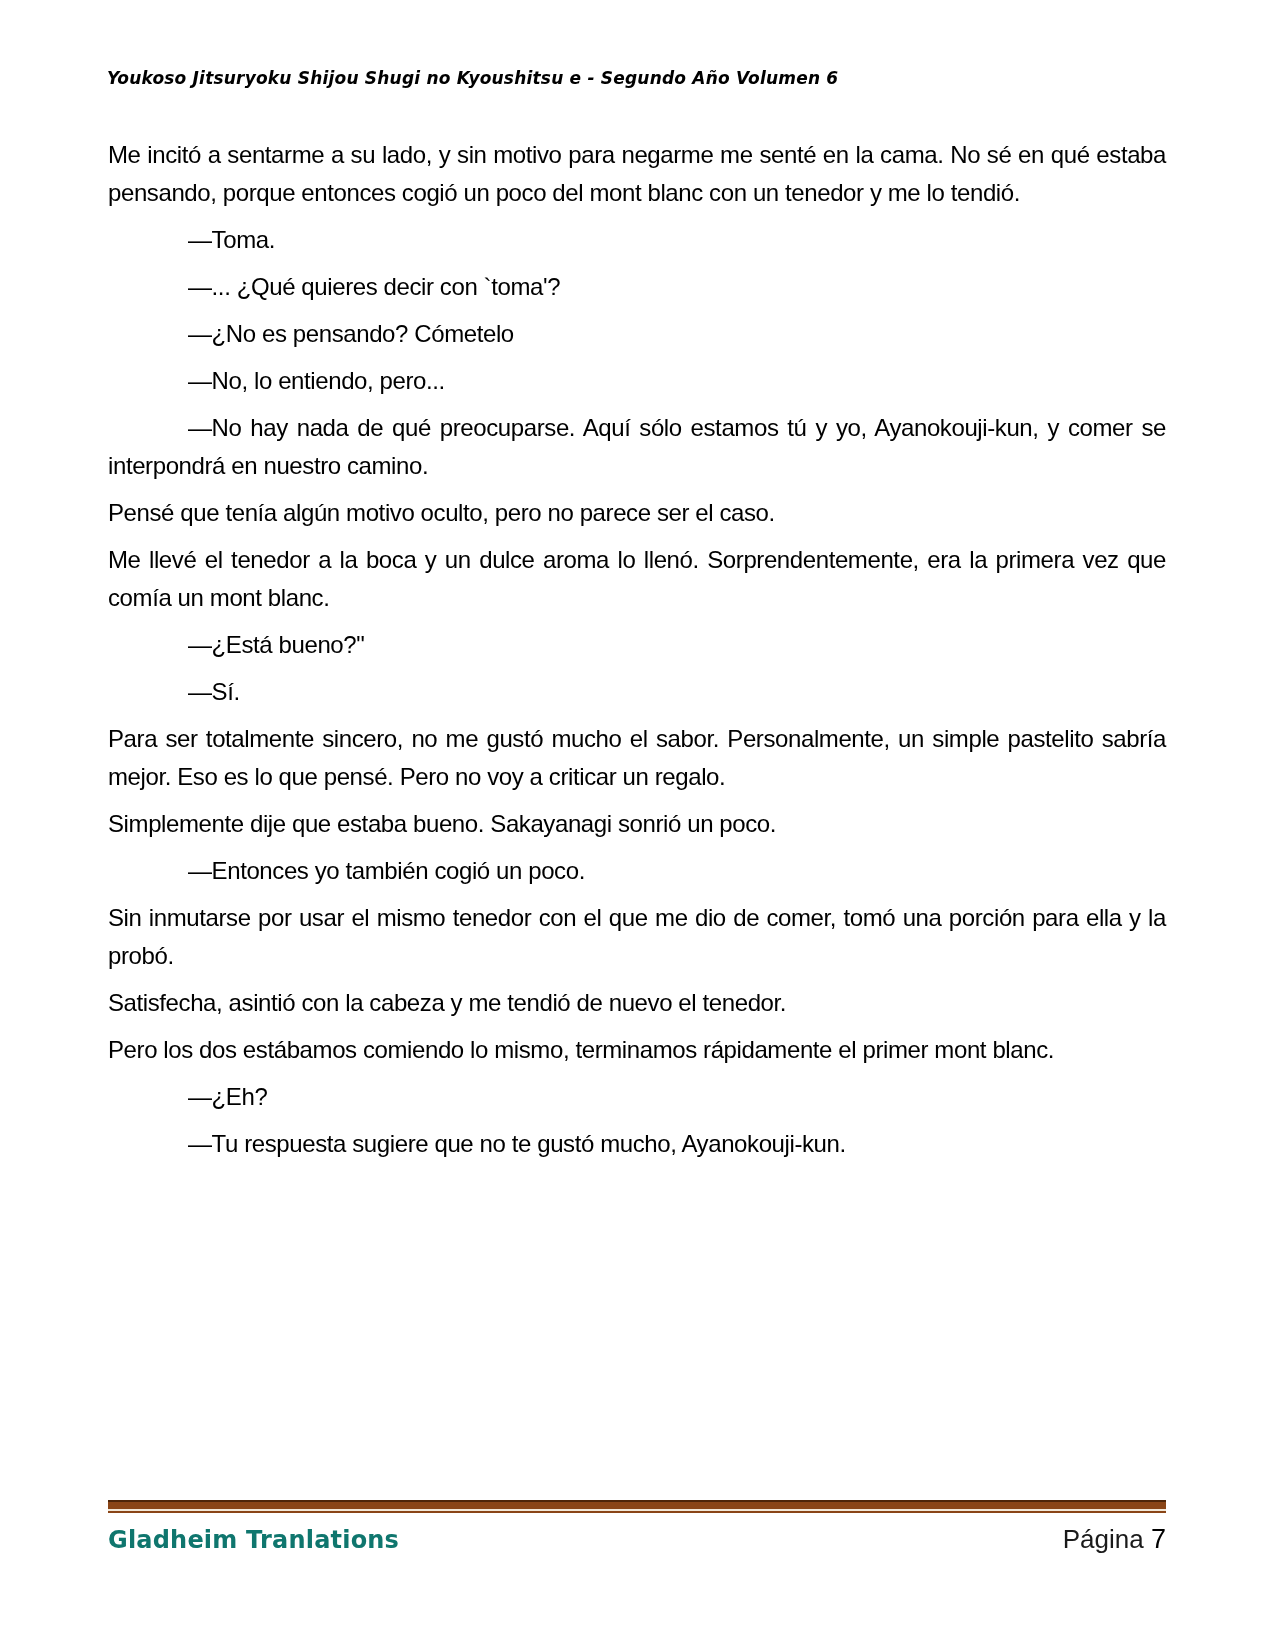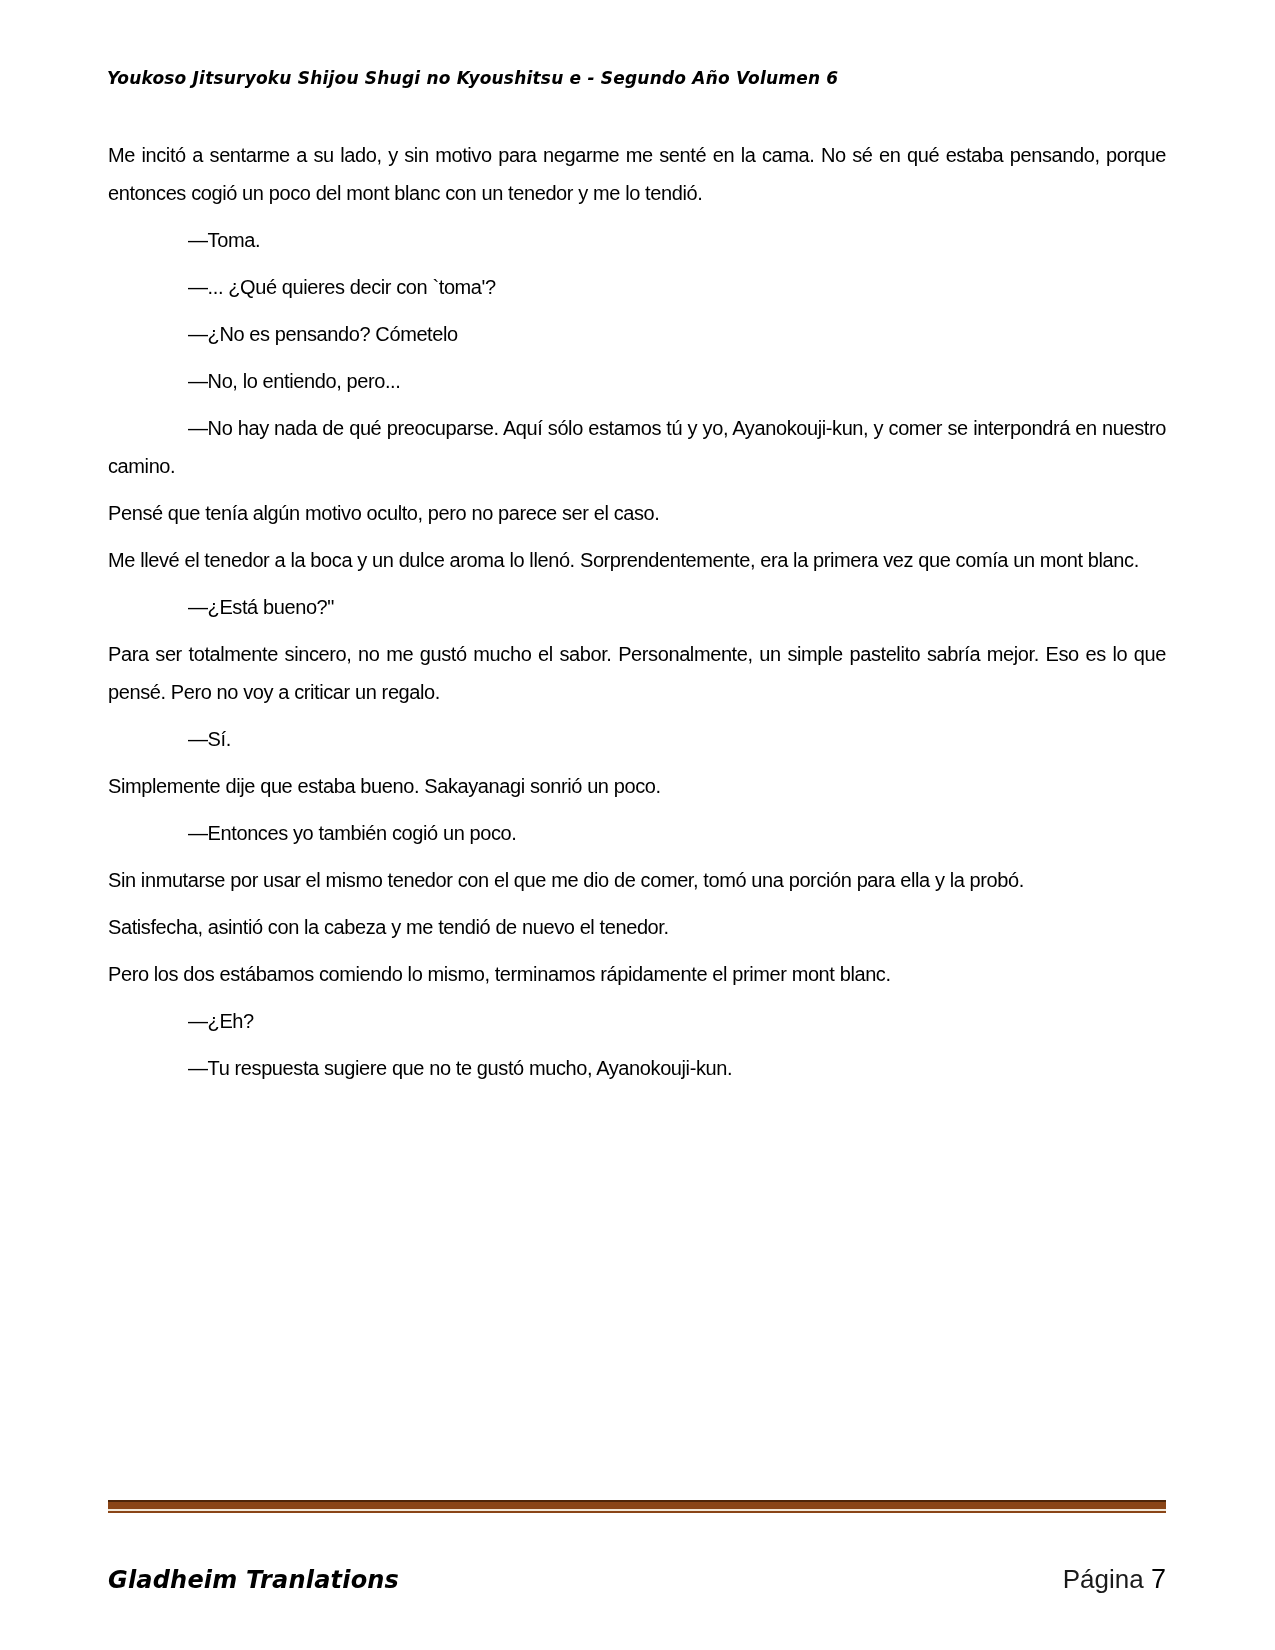--- a/index.html
+++ b/index.html
@@ -27,21 +27,21 @@
     font-size: 17px;
     letter-spacing: 0.2px;
     color: #000000;
     white-space: nowrap;
   }
   .content {
     position: absolute;
     top: 136px;
     left: 108px;
     width: 1058px;
-    font-size: 20px;
+    font-size: 24px;
     line-height: 38px;
     letter-spacing: -0.4px;
     text-align: justify;
   }
   .content p {
     margin: 0 0 9px 0;
   }
   .content p.indent {
     text-indent: 80px;
   }
@@ -64,30 +64,28 @@
     top: 1524px;
     left: 108px;
     width: 1058px;
     display: flex;
     justify-content: space-between;
     align-items: baseline;
   }
   .footer-brand {
     font-family: "DejaVu Sans", sans-serif;
     font-weight: bold;
-    font-style: italic;
     font-size: 24px;
     letter-spacing: 0.2px;
-    color: #000000;
+    color: #0f766e;
   }
   .footer-page {
     font-size: 26px;
     color: #1a1a1a;
     letter-spacing: 0px;
-    margin-top: 40px;
   }
   .footer-page .num {
     font-size: 27px;
     color: #000000;
   }
 </style>
 </head>
 <body>
 
 <div class="page">
@@ -99,22 +97,22 @@
   <div class="content" id="content">
       <p class="para">Me incitó a sentarme a su lado, y sin motivo para negarme me senté en la cama. No sé en qué estaba pensando, porque entonces cogió un poco del mont blanc con un tenedor y me lo tendió.</p>
       <p class="para indent">—Toma.</p>
       <p class="para indent">—... ¿Qué quieres decir con `toma'?</p>
       <p class="para indent">—¿No es pensando? Cómetelo</p>
       <p class="para indent">—No, lo entiendo, pero...</p>
       <p class="para indent">—No hay nada de qué preocuparse. Aquí sólo estamos tú y yo, Ayanokouji-kun, y comer se interpondrá en nuestro camino.</p>
       <p class="para">Pensé que tenía algún motivo oculto, pero no parece ser el caso.</p>
       <p class="para">Me llevé el tenedor a la boca y un dulce aroma lo llenó. Sorprendentemente, era la primera vez que comía un mont blanc.</p>
       <p class="para indent">—¿Está bueno?"</p>
+      <p class="para indent">—Sí.</p>
       <p class="para">Para ser totalmente sincero, no me gustó mucho el sabor. Personalmente, un simple pastelito sabría mejor. Eso es lo que pensé. Pero no voy a criticar un regalo.</p>
-      <p class="para indent">—Sí.</p>
       <p class="para">Simplemente dije que estaba bueno. Sakayanagi sonrió un poco.</p>
       <p class="para indent">—Entonces yo también cogió un poco.</p>
       <p class="para">Sin inmutarse por usar el mismo tenedor con el que me dio de comer, tomó una porción para ella y la probó.</p>
       <p class="para">Satisfecha, asintió con la cabeza y me tendió de nuevo el tenedor.</p>
       <p class="para">Pero los dos estábamos comiendo lo mismo, terminamos rápidamente el primer mont blanc.</p>
       <p class="para indent">—¿Eh?</p>
       <p class="para indent">—Tu respuesta sugiere que no te gustó mucho, Ayanokouji-kun.</p>
     </div>
 
   <div class="footer-rule"></div>

